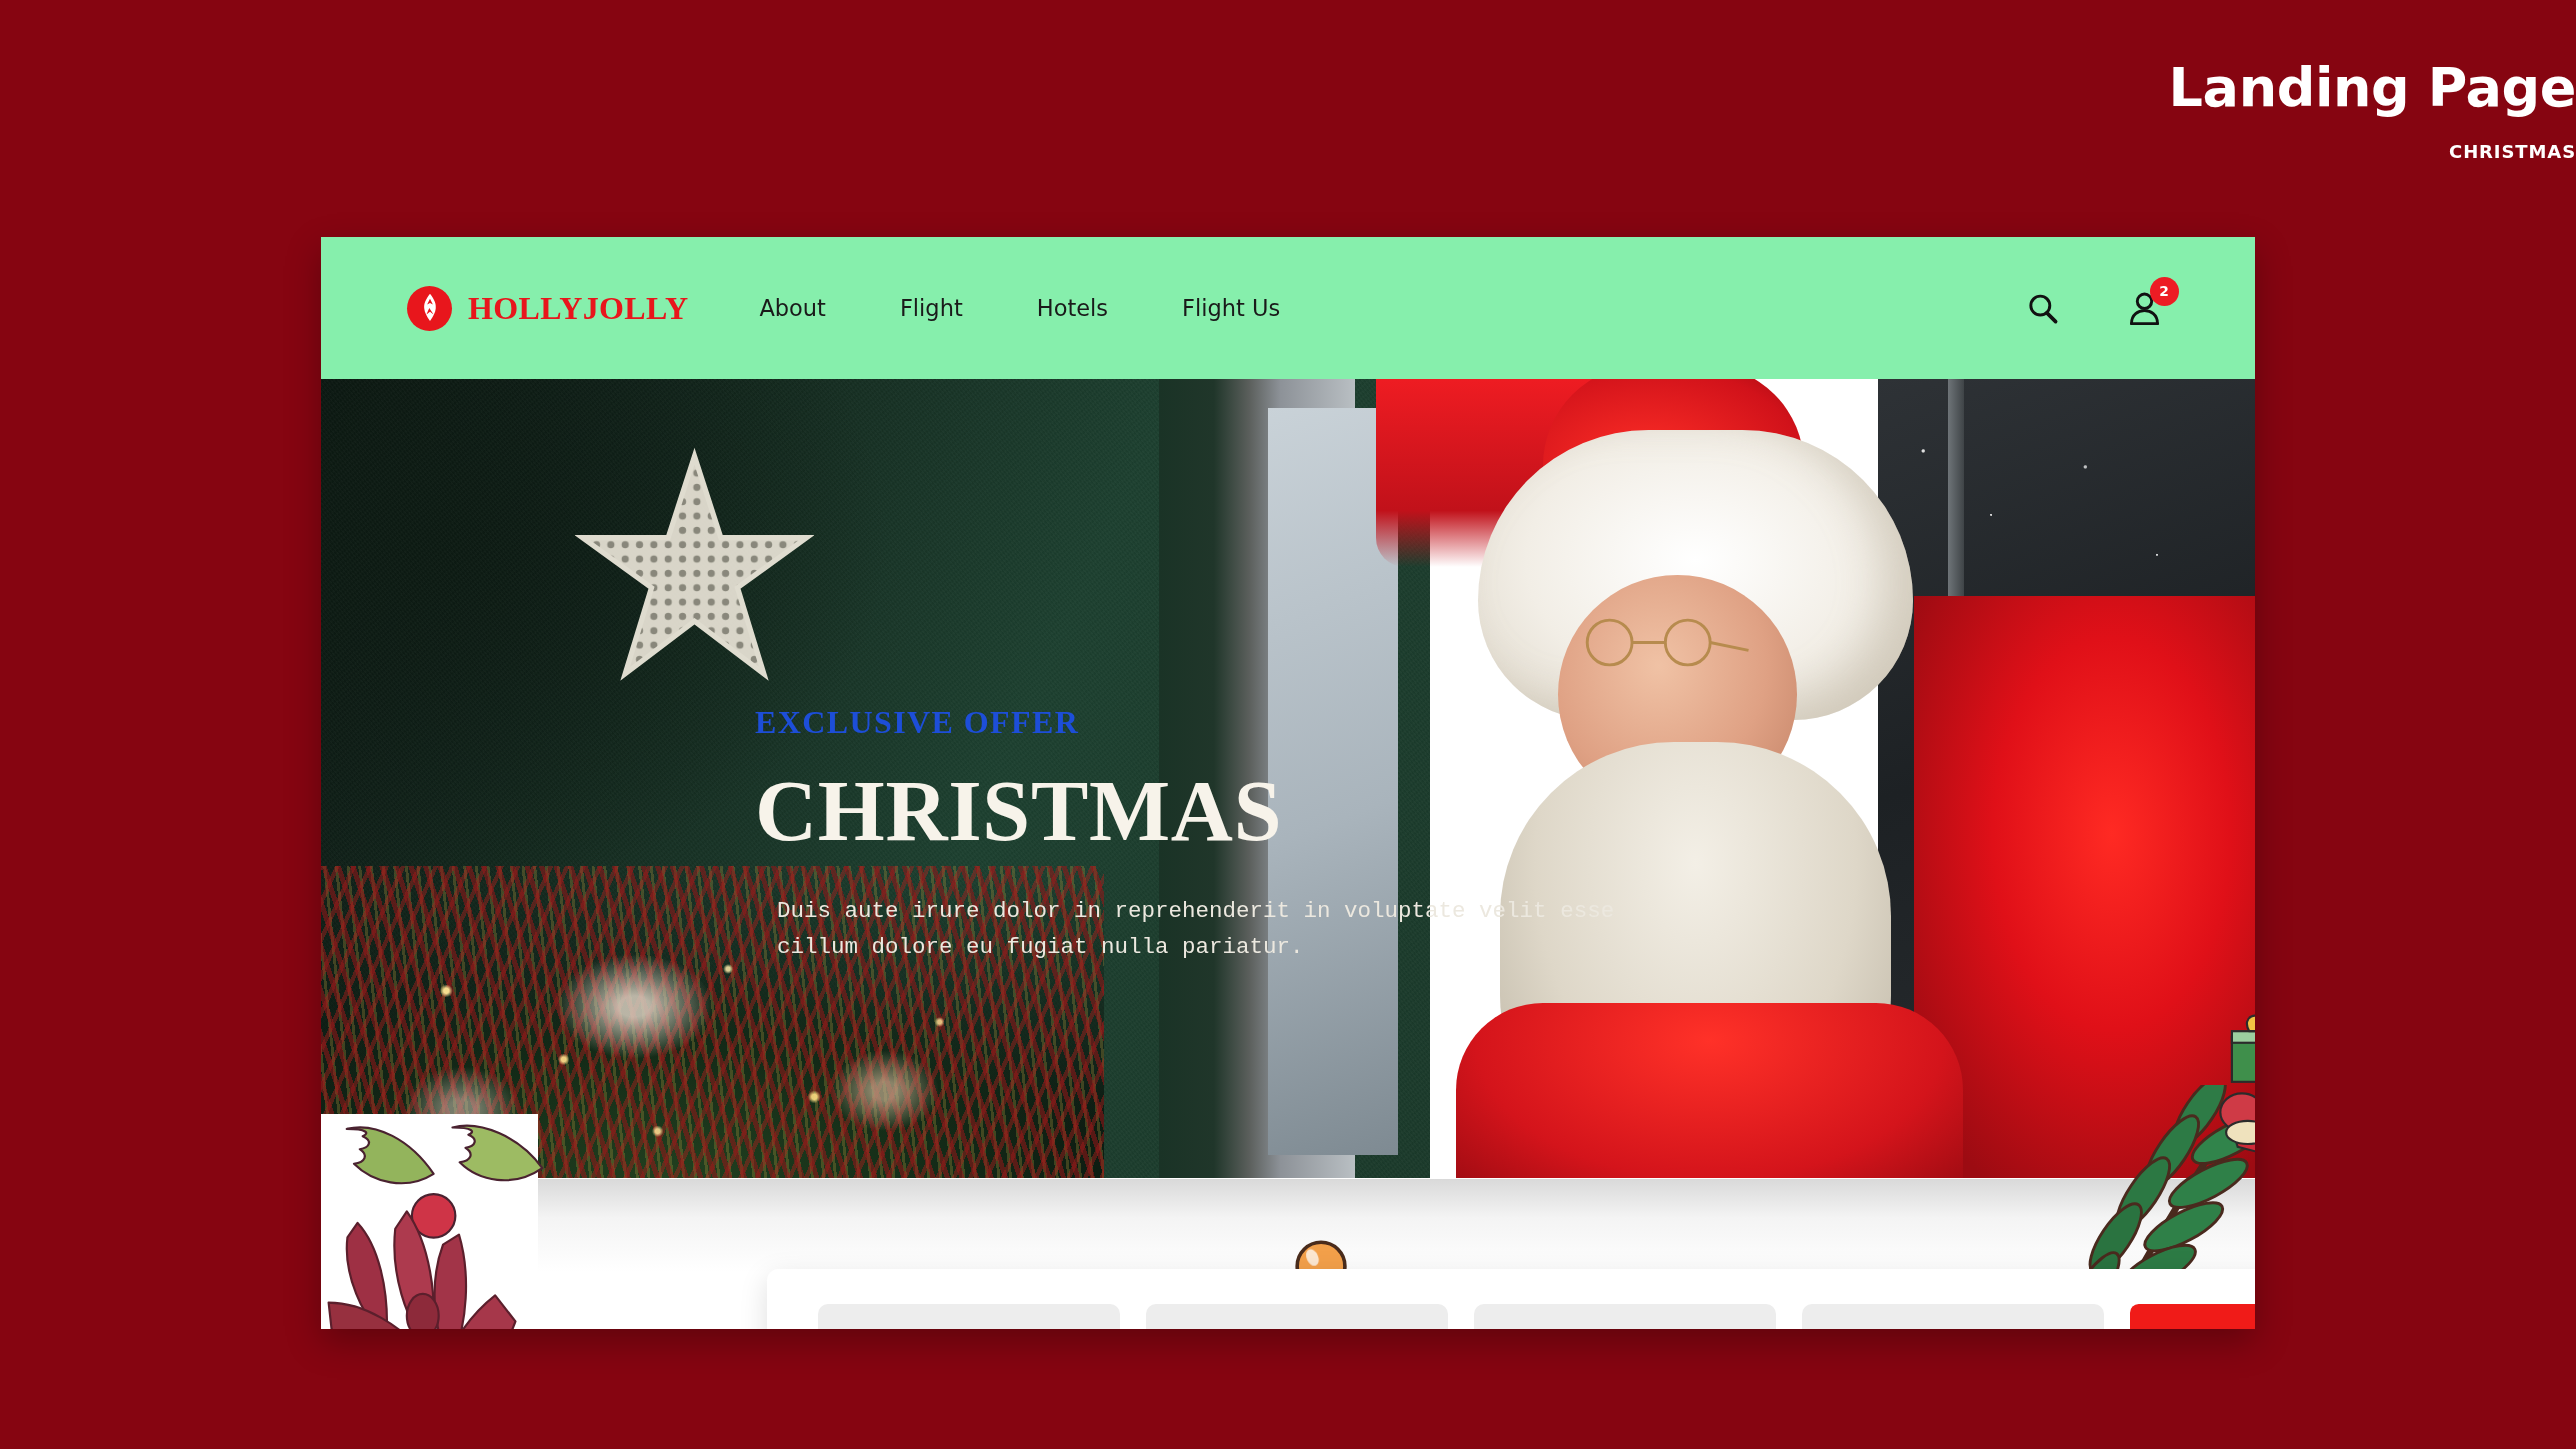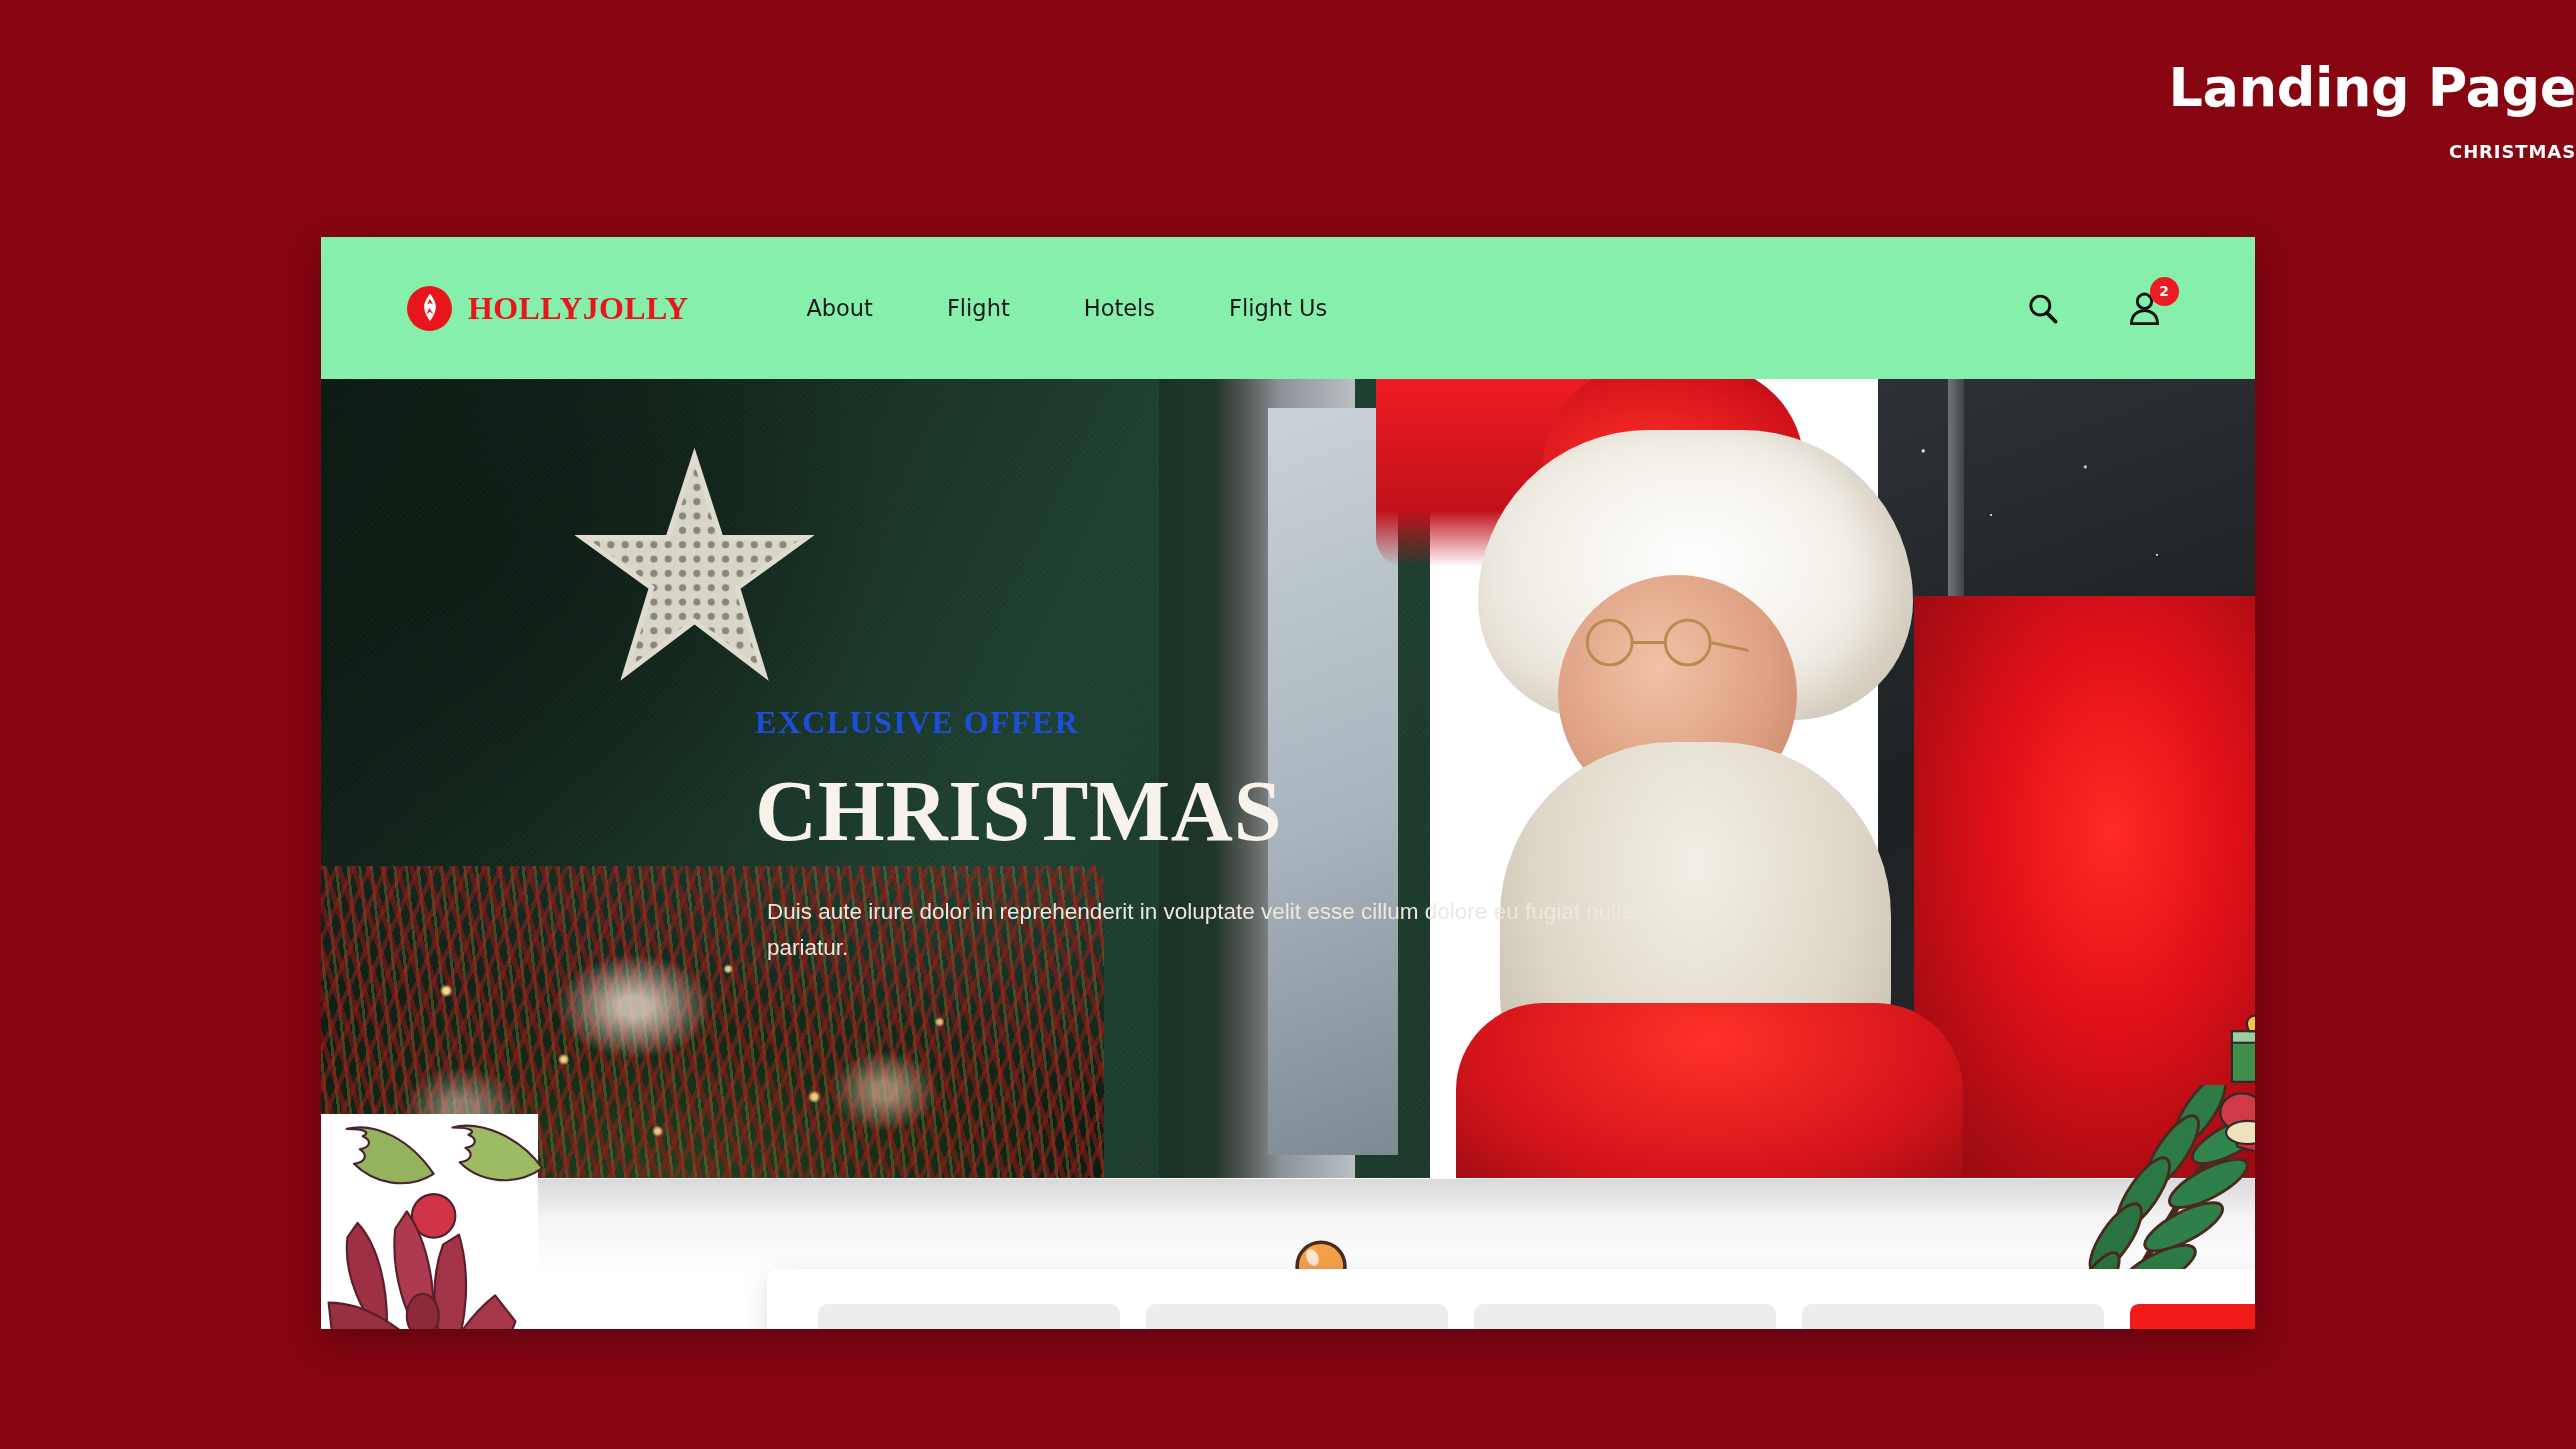--- a/index.html
+++ b/index.html
@@ -45,21 +45,21 @@
   .brand-mark .leaf {
     position:absolute; left:50%; top:50%;
     transform:translate(-50%,-52%);
   }
   .brand-text {
     margin-left:16px; color:#e8161c;
     font-family:"Liberation Serif", serif;
     font-weight:700; font-size:32px; letter-spacing:0.4px;
   }
 
-  .nav-links { display:flex; align-items:center; margin-left:118px; }
+  .nav-links { display:flex; align-items:center; margin-left:71px; }
   .nav-link {
     font-family:"DejaVu Sans", sans-serif;
     font-size:22.5px; color:#1a1a1a; margin-right:74px;
     white-space:nowrap; cursor:pointer;
   }
   .nav-link:last-child { margin-right:0; }
 
   .nav-right {
     margin-left:auto; margin-right:91px;
     display:flex; align-items:center;
@@ -233,22 +233,22 @@
     font-weight:700; font-size:32px; color:#1d4ed8;
     letter-spacing:1.4px;
   }
   .headline {
     margin-top:22px;
     font-family:"Liberation Serif", serif;
     font-weight:700; font-size:86px; line-height:1.12;
     color:#f7f3ea; letter-spacing:0.7px;
   }
   .hero-para {
-    margin-top:35px; margin-left:12px;
-    font-family:Liberation Sans, sans-serif;
+    margin-top:35px; margin-left:22px;
+    font-family:Liberation Mono, monospace;
     font-size:22.5px; line-height:1.58; color:#ece8df;
     max-width:877px;
   }
 
   
   .booking {
     position:absolute; left:446px; top:1032px;
     width:1698px; height:145px;
     background:#ffffff; border-radius:11.6px;
     box-shadow:0 8.7px 29px rgba(0,0,0,.13);

